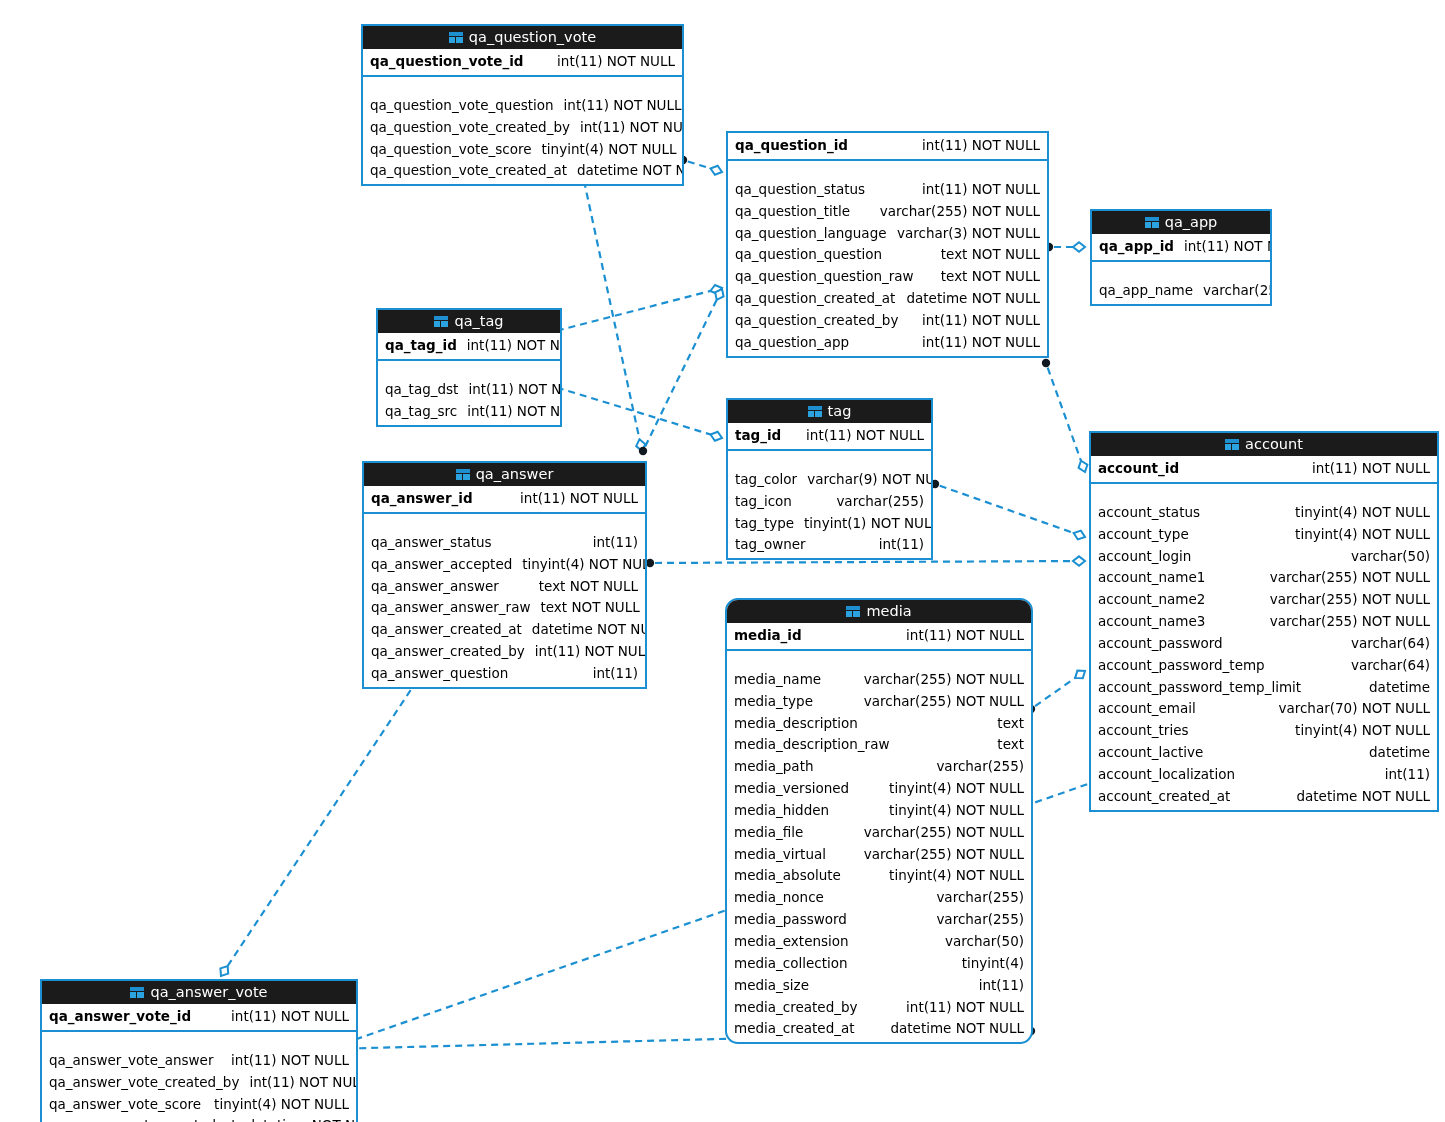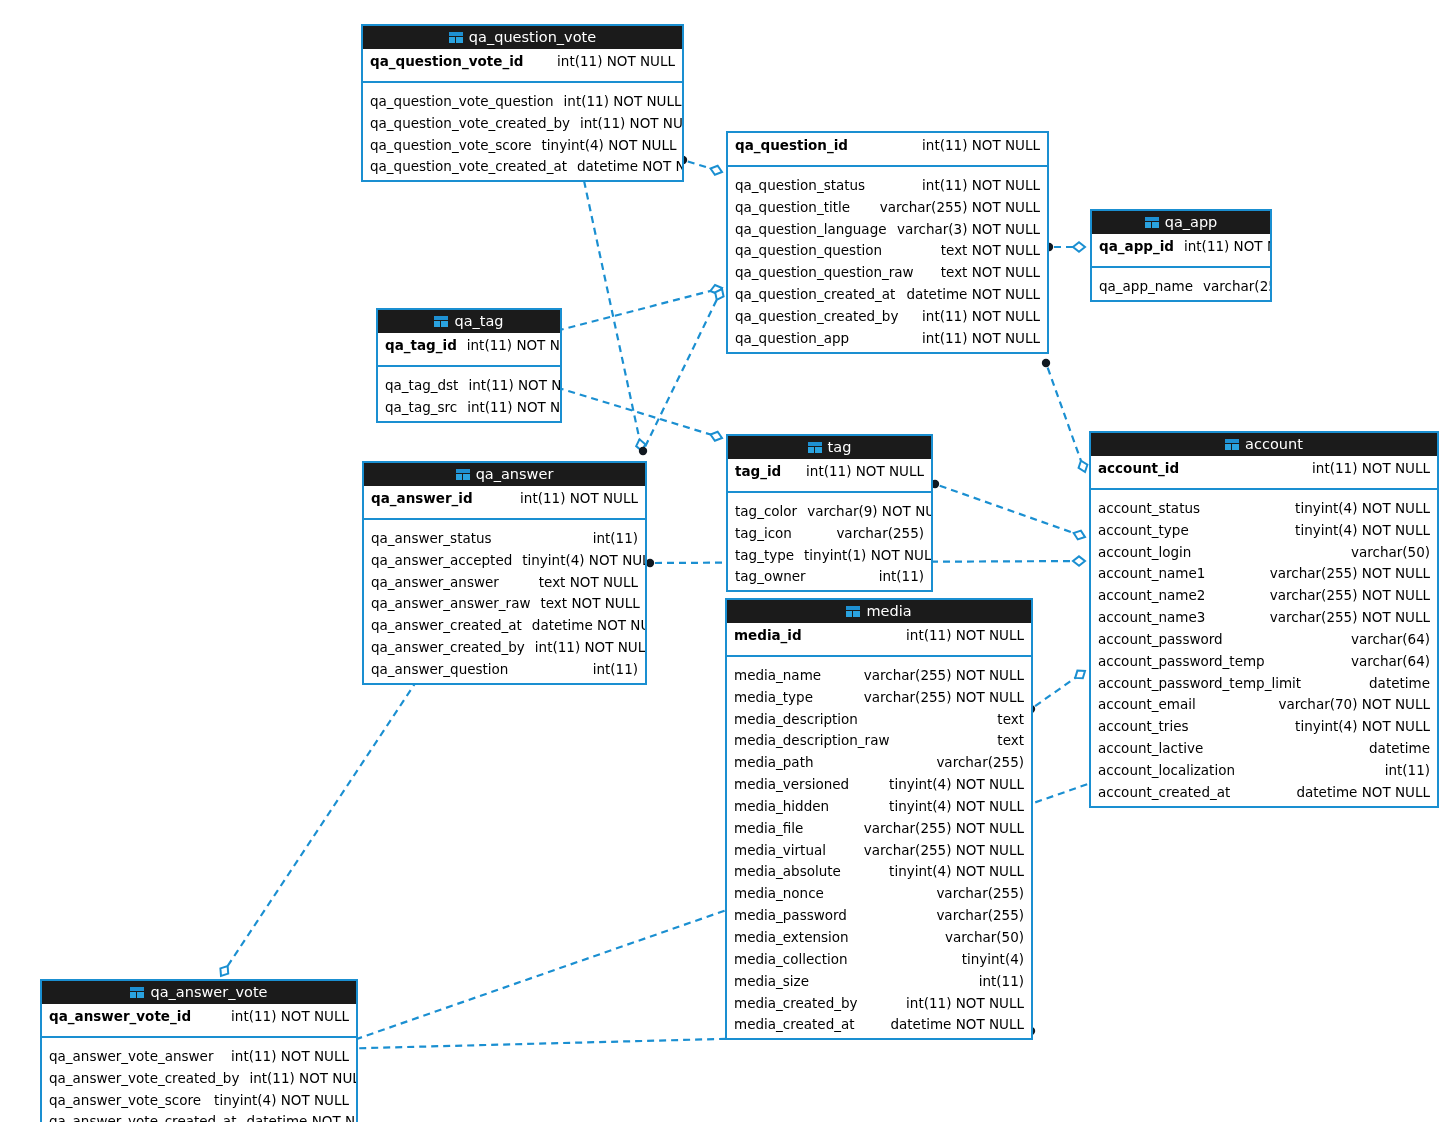--- a/index.html
+++ b/index.html
@@ -55,22 +55,22 @@
     font-size:13.5px;
     color:#000000;
     padding:1px 7px 1px 7px;
     line-height:1.47;
     white-space:nowrap;
     gap:10px;
   }
   .row .fname{text-align:left;}
   .row .ftype{text-align:right;}
   .pk-sec .row .fname{font-weight:bold;}
-  .body-sec{padding-top:8px;padding-bottom:2px;}
-  .pk-sec{padding-top:2px;padding-bottom:8px;}
+  .body-sec{padding-top:18px;padding-bottom:2px;}
+  .pk-sec{padding-top:2px;padding-bottom:2px;}
 </style>
 </head>
 <body>
 
 <div id="canvas">
   <svg id="links" viewBox="0 0 1445 1122" xmlns="http://www.w3.org/2000/svg">
       <g>
         <line x1="687.7788950436097" y1="147.4704292441876" x2="711.4864309040586" y2="154.76505566278723" stroke="#1a8fd1" stroke-width="2.2" stroke-dasharray="7 5" stroke-linecap="butt"></line>
         <circle cx="683" cy="146" r="4.2" fill="#101820"></circle>
         <polygon points="722,158 714.8890041751087,160.7085306677936 710.5306518953366,154.47096981394975 717.641647720228,151.76243914615614" fill="#ffffff" stroke="#1a8fd1" stroke-width="2"></polygon>
@@ -254,21 +254,21 @@
           <div class="row">
             <span class="fname">qa_tag_dst</span>
             <span class="ftype">int(11) NOT NULL</span>
           </div>
           <div class="row">
             <span class="fname">qa_tag_src</span>
             <span class="ftype">int(11) NOT NULL</span>
           </div>
         </div>
       </div>
-      <div class="entity" id="ent-tag" style="left: 726px; top: 384px; width: 207px; margin-top: 36px;">
+      <div class="entity" id="ent-tag" style="left: 726px; top: 384px; width: 207px;">
         <div class="ent-header">
           <span class="tbl-icon">
             <i class="bar"></i>
             <i class="c1"></i>
             <i class="c2"></i>
           </span>
           <span>tag</span>
         </div>
         <div class="pk-sec">
           <div class="row">
@@ -408,21 +408,21 @@
           <div class="row">
             <span class="fname">account_localization</span>
             <span class="ftype">int(11)</span>
           </div>
           <div class="row">
             <span class="fname">account_created_at</span>
             <span class="ftype">datetime NOT NULL</span>
           </div>
         </div>
       </div>
-      <div class="entity" id="ent-media" style="left: 725px; top: 584px; width: 308px;">
+      <div class="entity" id="ent-media" style="left: 725px; top: 584px; width: 308px; border-radius: 13px;">
         <div class="ent-header">
           <span class="tbl-icon">
             <i class="bar"></i>
             <i class="c1"></i>
             <i class="c2"></i>
           </span>
           <span>media</span>
         </div>
         <div class="pk-sec">
           <div class="row">

